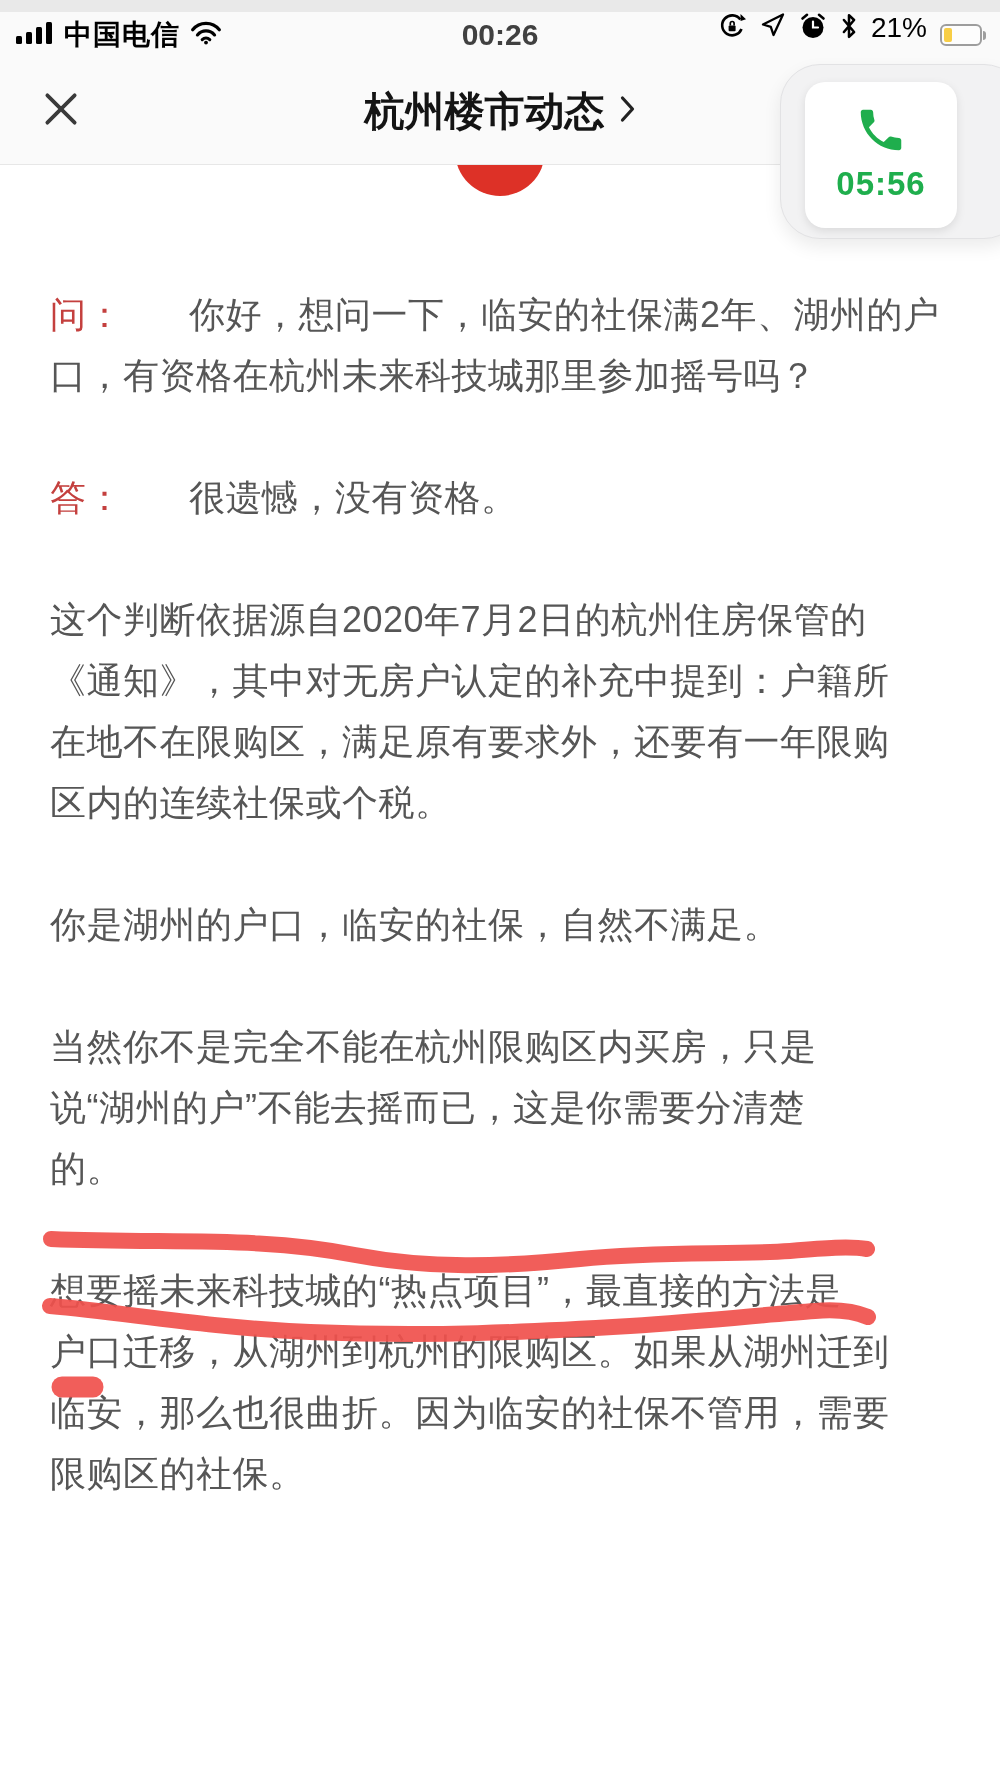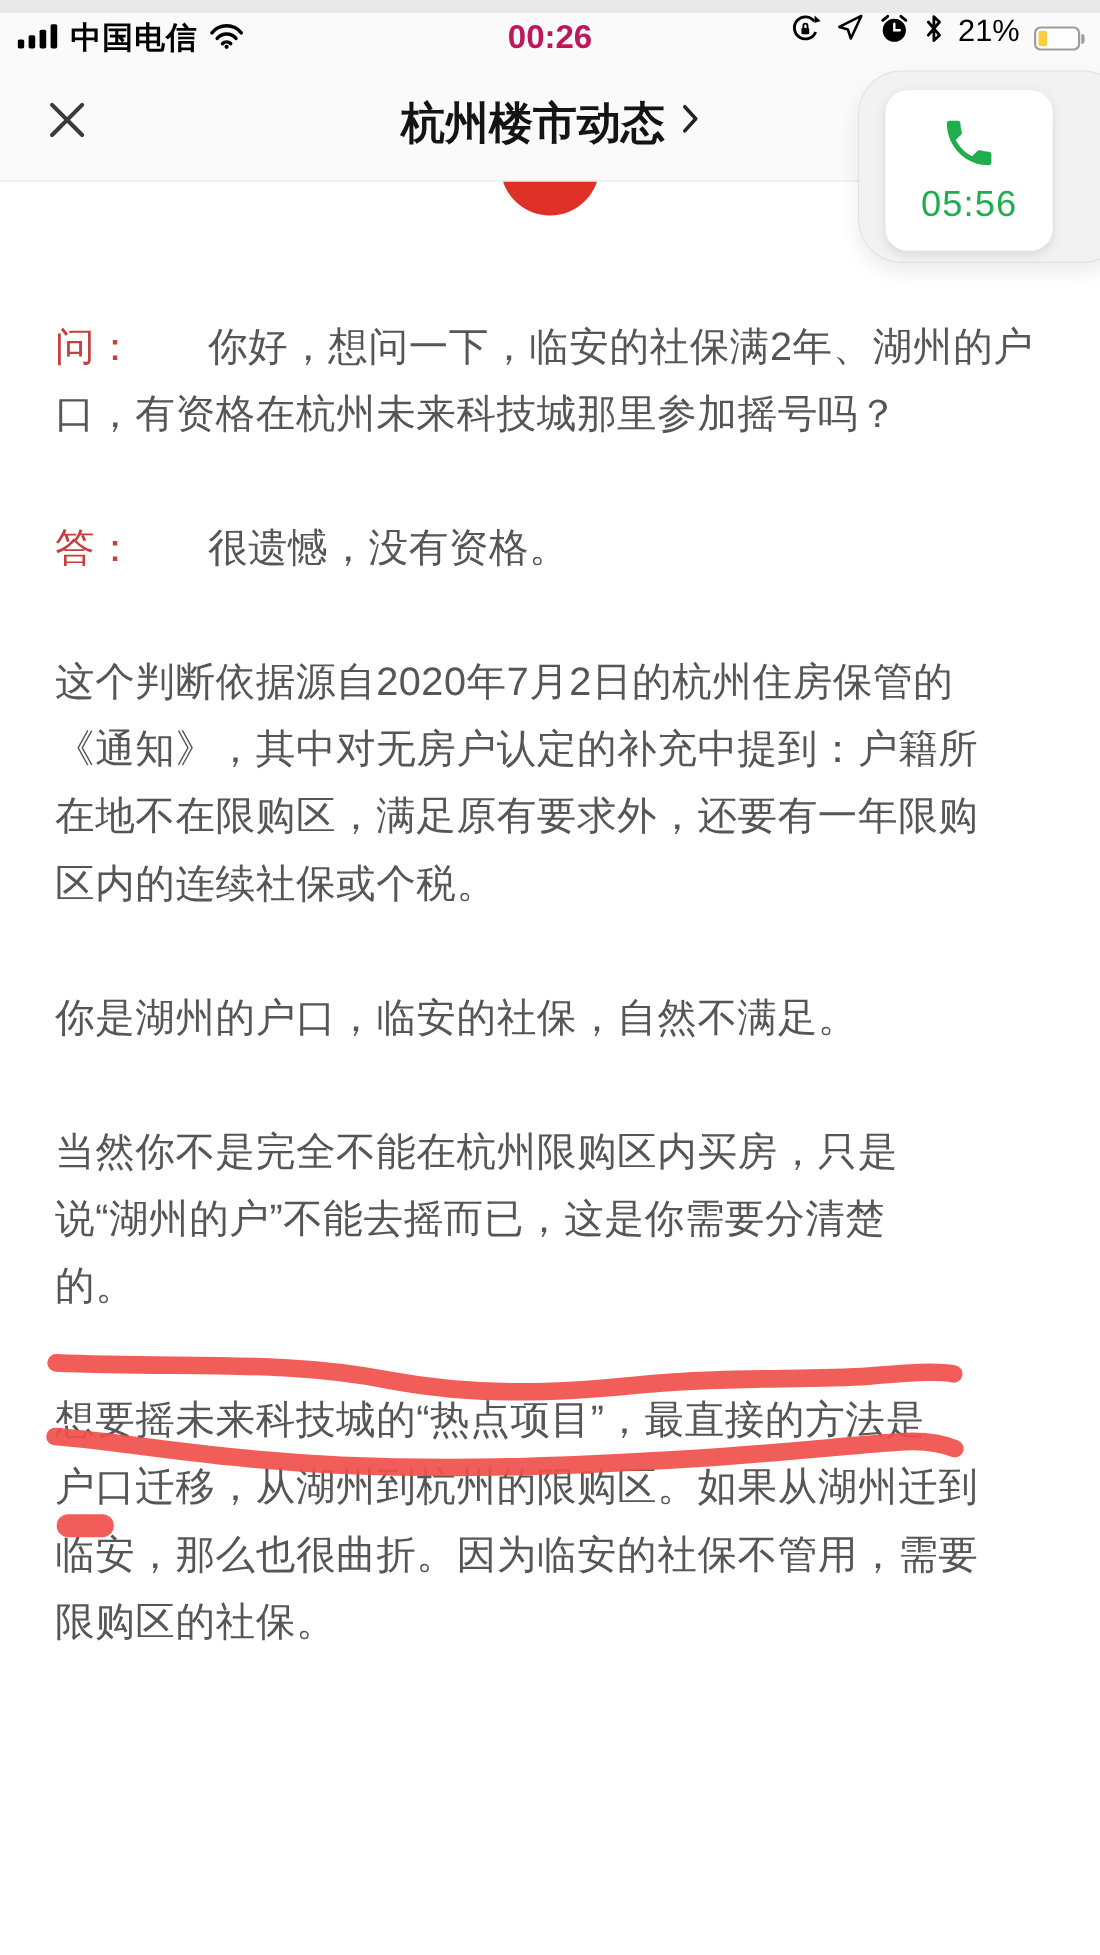--- a/index.html
+++ b/index.html
@@ -16,21 +16,21 @@
   }
   .statusbar { position:absolute; top:0; left:0; right:0; height:46px; }
   .sb-left {
     position:absolute; left:16px; top:0; height:46px;
     display:flex; align-items:center; gap:10px;
   }
   .carrier { font-size:28px; font-weight:600; color:#000; letter-spacing:1px; }
   .sb-time {
     position:absolute; left:0; right:0; top:0; height:46px;
     display:flex; align-items:center; justify-content:center;
-    font-size:30px; font-weight:700; color:#be185d;
+    font-size:30px; font-weight:700; color:#404040;
   }
   .sb-right {
     position:absolute; right:14px; top:0; height:46px;
     display:flex; gap:13px; z-index:1;
   }
   .pct { font-size:28px; color:#000; }
   .battery { display:inline-flex; align-items:center; }
   .batt-body {
     box-sizing:border-box; width:42px; height:22px; border:2px solid #9d9d9d;
     border-radius:6px; padding:2px; display:inline-flex; background:#fdfdfd;
@@ -61,21 +61,21 @@
     position:absolute; top:52px; right:-24px; width:242px; height:173px;
     background:#f2f2f3; border:1px solid #e2e2e4; border-radius:40px;
     box-shadow:0 8px 18px rgba(0,0,0,0.08); z-index:3; cursor:pointer;
   }
   .call-card {
     position:absolute; left:24px; top:17px; width:152px; height:146px;
     background:#ffffff; border-radius:20px; box-shadow:0 3px 10px rgba(0,0,0,0.10);
     display:flex; flex-direction:column; align-items:center;
   }
   .call-card svg { margin-top:21px; }
-  .call-time { margin-top:4px; font-size:33px; font-weight:400; color:#1fae4d; letter-spacing:1px; }
+  .call-time { margin-top:4px; font-size:33px; font-weight:700; color:#1fae4d; letter-spacing:1px; }
 
   
   .content { position:absolute; top:272px; left:0; right:0; padding:0 50px; z-index:0; }
   .content p {
     margin:0 0 61px 0; font-size:36px; line-height:61px; color:#565656;
     white-space:pre-line; letter-spacing:0.5px;
   }
   .qa-label { color:#c4403e; margin-right:66px; }
 
   

